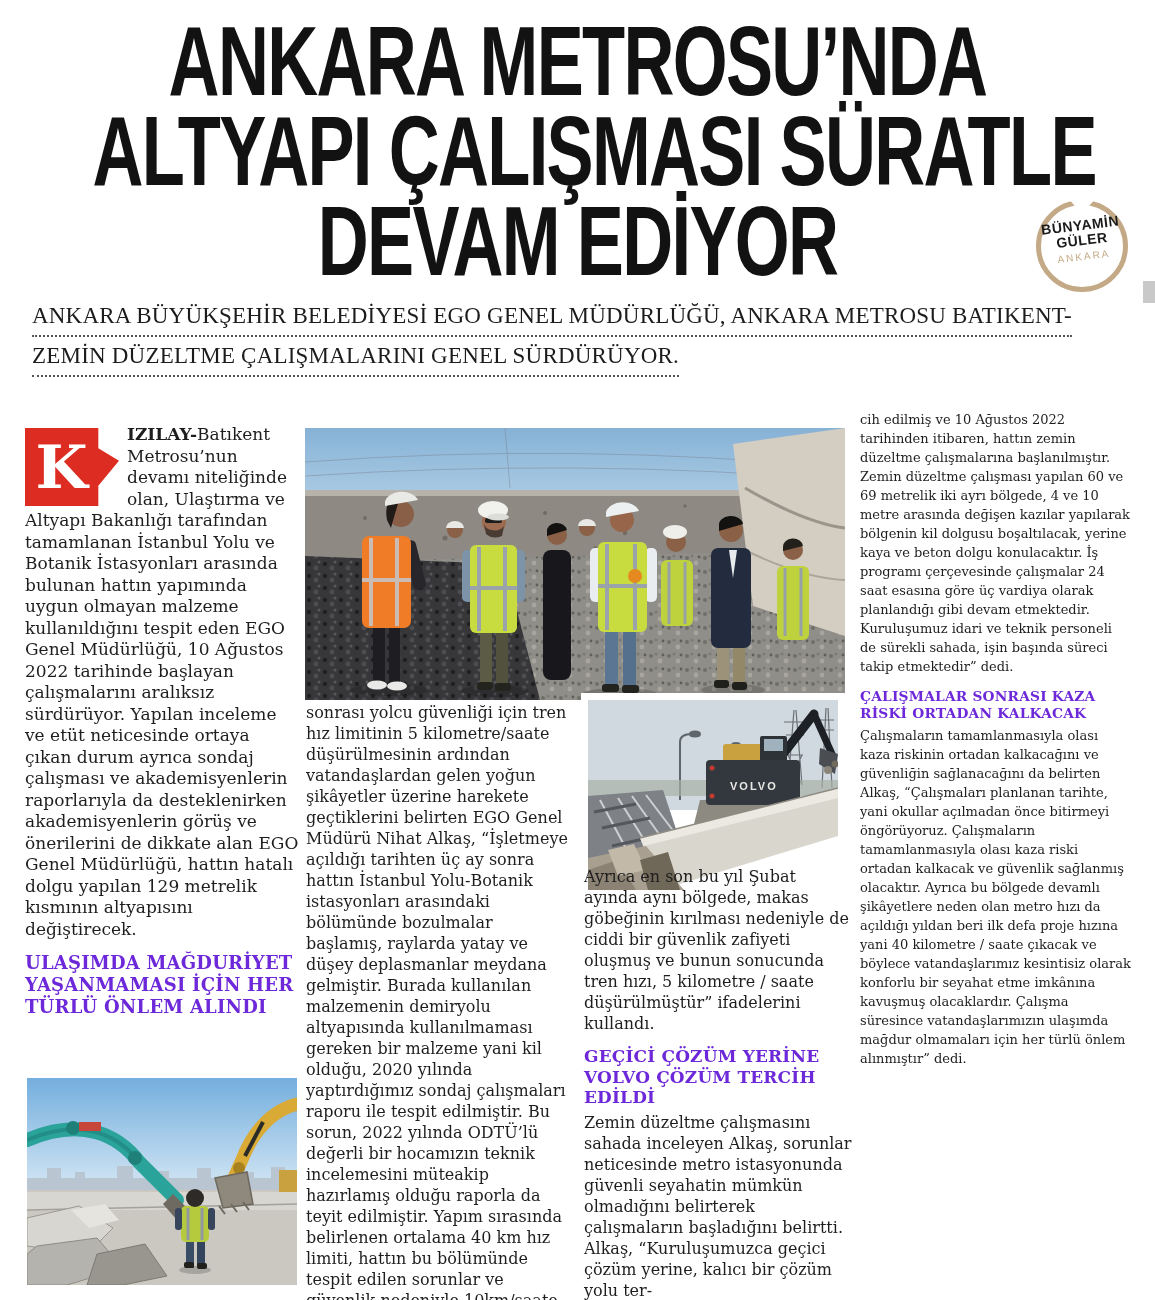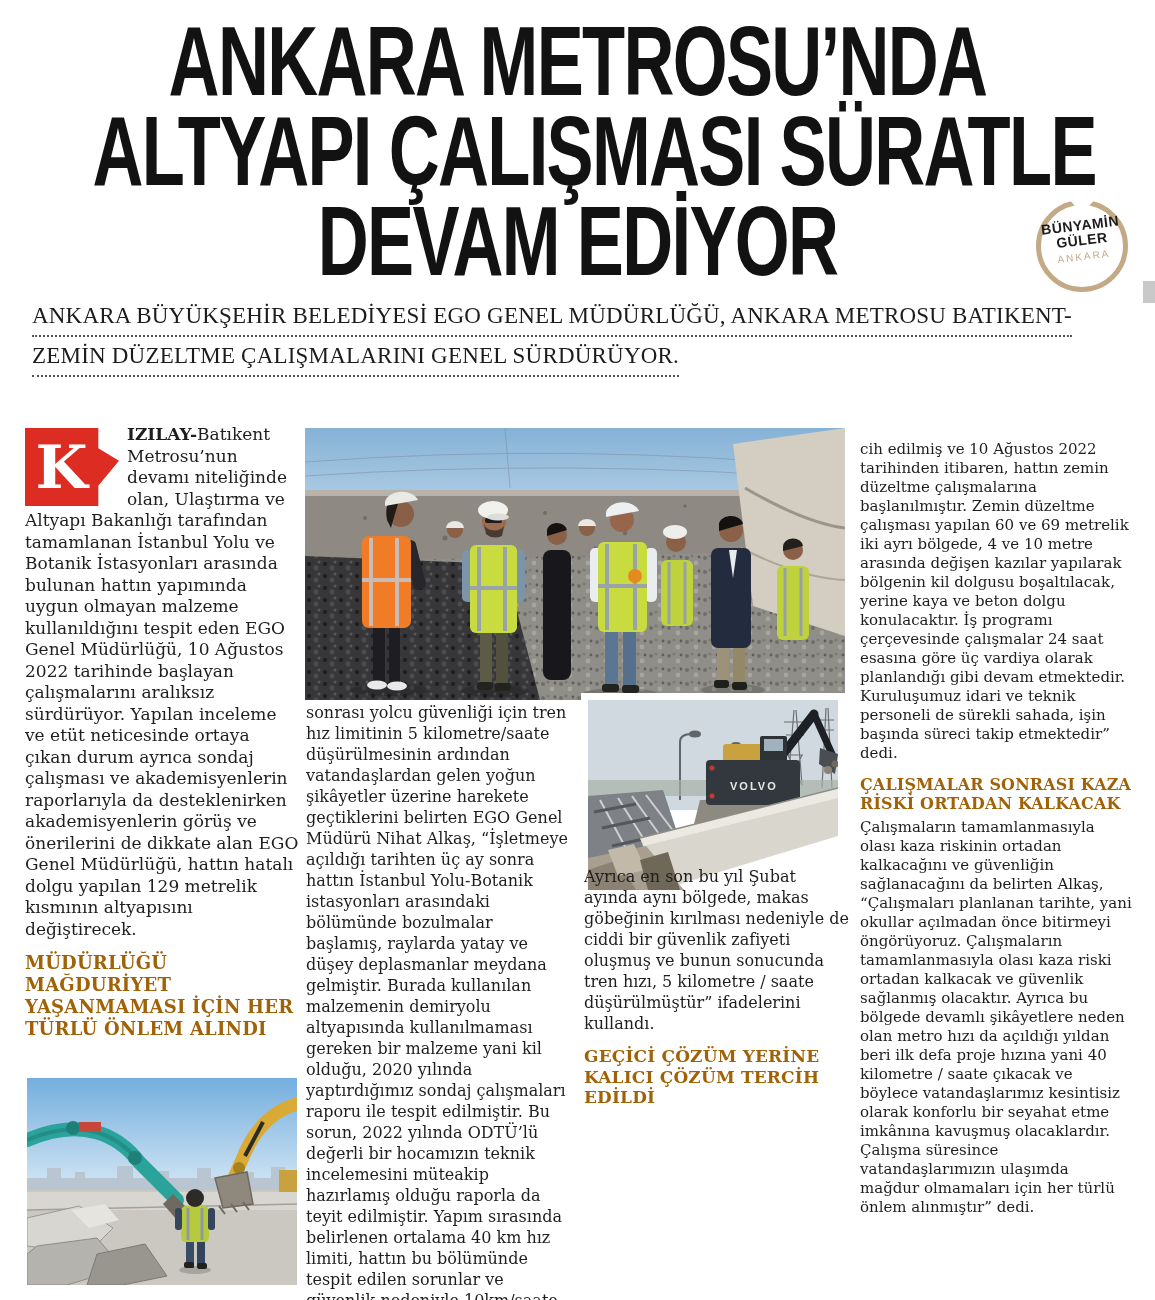--- a/index.html
+++ b/index.html
@@ -34,27 +34,27 @@
   .subhead .row{line-height:37px;}
   .sub-line{
     display:inline-block;font-family:"Liberation Serif",serif;font-size:23px;color:#1c1c1c;
     border-bottom:2px dotted #555;padding-bottom:1px;letter-spacing:0.2px;white-space:nowrap;
   }
   .scan-artifact{position:absolute;left:1143px;top:281px;width:12px;height:22px;background:#c9c9c9;}
   
   .col{position:absolute;text-align:left;}
   .col p{margin:0;}
   .col h2{
-    margin:12px 0 4px 0;font-weight:bold;color:#a16207;
+    margin:12px 0 4px 0;font-weight:bold;color:#6d28d9;
     font-size:1.06em;line-height:1.22em;letter-spacing:0.2px;
   }
   .col1{left:25px;top:424px;width:274px;font-size:17px;line-height:21.5px;}
   .col2{left:306px;top:702px;width:264px;font-size:16px;line-height:21px;}
   .col3{left:584px;top:866px;width:268px;font-size:16px;line-height:21px;}
-  .col4{left:860px;top:440px;width:272px;font-size:15px;line-height:19px;}
+  .col4{left:860px;top:410px;width:272px;font-size:13px;line-height:19px;}
   
   .dropcap{
     float:left;width:94px;height:78px;margin:4px 8px 2px 0;position:relative;
     background:#dd2c22;
     clip-path:polygon(0 0,78% 0,78% 26%,100% 42%,78% 74%,78% 100%,0 100%);
   }
   .dropcap span{
     position:absolute;left:0;top:4px;width:73px;text-align:center;
     color:#ffffff;font-family:"DejaVu Serif",serif;font-weight:bold;font-size:60px;line-height:70px;
   }
@@ -321,30 +321,31 @@
       <circle cx="168" cy="120" r="9" fill="#2e2a28"></circle>
     </g>
   </svg>
 
   <div class="col col1">
     <p>
       <span class="dropcap">
           <span>K</span>
         </span><b>IZILAY-</b><span>Batıkent Metrosu’nun devamı niteliğinde olan, Ulaştırma ve Altyapı Bakanlığı tarafından tamamlanan İstanbul Yolu ve Botanik İstasyonları arasında bulunan hattın yapımında uygun olmayan malzeme kullanıldığını tespit eden EGO Genel Müdürlüğü, 10 Ağustos 2022 tarihinde başlayan çalışmalarını aralıksız sürdürüyor. Yapılan inceleme ve etüt neticesinde ortaya çıkan durum ayrıca sondaj çalışması ve akademisyenlerin raporlarıyla da desteklenirken akademisyenlerin görüş ve önerilerini de dikkate alan EGO Genel Müdürlüğü, hattın hatalı dolgu yapılan 129 metrelik kısmının altyapısını değiştirecek.</span>
     </p>
-    <h2>MÜDÜRLÜĞÜ MAĞDURİYET YAŞANMAMASI İÇİN HER TÜRLÜ ÖNLEM ALINDI</h2>
+    <h2>ULAŞIMDA MAĞDURİYET YAŞANMAMASI İÇİN HER TÜRLÜ ÖNLEM ALINDI</h2>
   </div>
 
   <div class="col col2">
     <p>sonrası yolcu güvenliği için tren hız limitinin 5 kilometre/saate düşürülmesinin ardından vatandaşlardan gelen yoğun şikâyetler üzerine harekete geçtiklerini belirten EGO Genel Müdürü Nihat Alkaş, “İşletmeye açıldığı tarihten üç ay sonra hattın İstanbul Yolu-Botanik istasyonları arasındaki bölümünde bozulmalar başlamış, raylarda yatay ve düşey deplasmanlar meydana gelmiştir. Burada kullanılan malzemenin demiryolu altyapısında kullanılmaması gereken bir malzeme yani kil olduğu, 2020 yılında yaptırdığımız sondaj çalışmaları raporu ile tespit edilmiştir. Bu sorun, 2022 yılında ODTÜ’lü değerli bir hocamızın teknik incelemesini müteakip hazırlamış olduğu raporla da teyit edilmiştir. Yapım sırasında belirlenen ortalama 40 km hız limiti, hattın bu bölümünde tespit edilen sorunlar ve güvenlik nedeniyle 10km/saate düşürülmüştür.</p>
   </div>
 
   <div class="col col3">
     <p>Ayrıca en son bu yıl Şubat ayında aynı bölgede, makas göbeğinin kırılması nedeniyle de ciddi bir güvenlik zafiyeti oluşmuş ve bunun sonucunda tren hızı, 5 kilometre / saate düşürülmüştür” ifadelerini kullandı.</p>
-    <h2>GEÇİCİ ÇÖZÜM YERİNE KALICI ÇÖZÜM TERCİH EDİLDİ</h2>
+    <h2>GEÇİCİ ÇÖZÜM YERİNE VOLVO ÇÖZÜM TERCİH EDİLDİ</h2>
+    <p>Zemin düzeltme çalışmasını sahada inceleyen Alkaş, sorunlar neticesinde metro istasyonunda güvenli seyahatin mümkün olmadığını belirterek çalışmaların başladığını belirtti. Alkaş, “Kuruluşumuzca geçici çözüm yerine, kalıcı bir çözüm yolu ter-</p>
   </div>
 
   <div class="col col4">
     <p>cih edilmiş ve 10 Ağustos 2022 tarihinden itibaren, hattın zemin düzeltme çalışmalarına başlanılmıştır. Zemin düzeltme çalışması yapılan 60 ve 69 metrelik iki ayrı bölgede, 4 ve 10 metre arasında değişen kazılar yapılarak bölgenin kil dolgusu boşaltılacak, yerine kaya ve beton dolgu konulacaktır. İş programı çerçevesinde çalışmalar 24 saat esasına göre üç vardiya olarak planlandığı gibi devam etmektedir. Kuruluşumuz idari ve teknik personeli de sürekli sahada, işin başında süreci takip etmektedir” dedi.</p>
     <h2>ÇALIŞMALAR SONRASI KAZA RİSKİ ORTADAN KALKACAK</h2>
     <p>Çalışmaların tamamlanmasıyla olası kaza riskinin ortadan kalkacağını ve güvenliğin sağlanacağını da belirten Alkaş, “Çalışmaları planlanan tarihte, yani okullar açılmadan önce bitirmeyi öngörüyoruz. Çalışmaların tamamlanmasıyla olası kaza riski ortadan kalkacak ve güvenlik sağlanmış olacaktır. Ayrıca bu bölgede devamlı şikâyetlere neden olan metro hızı da açıldığı yıldan beri ilk defa proje hızına yani 40 kilometre / saate çıkacak ve böylece vatandaşlarımız kesintisiz olarak konforlu bir seyahat etme imkânına kavuşmuş olacaklardır. Çalışma süresince vatandaşlarımızın ulaşımda mağdur olmamaları için her türlü önlem alınmıştır” dedi.</p>
   </div>
 
 </div>
 

